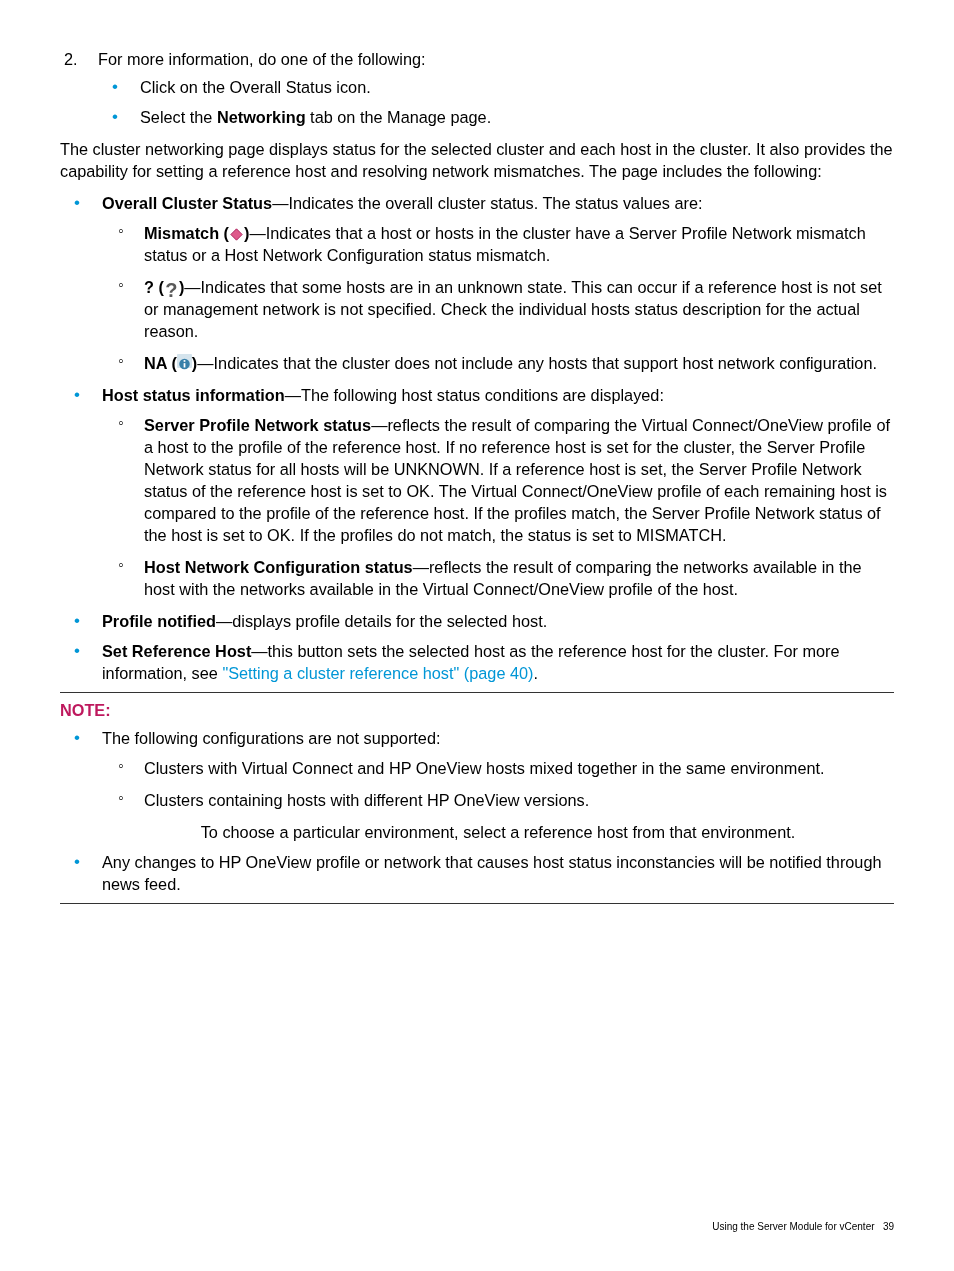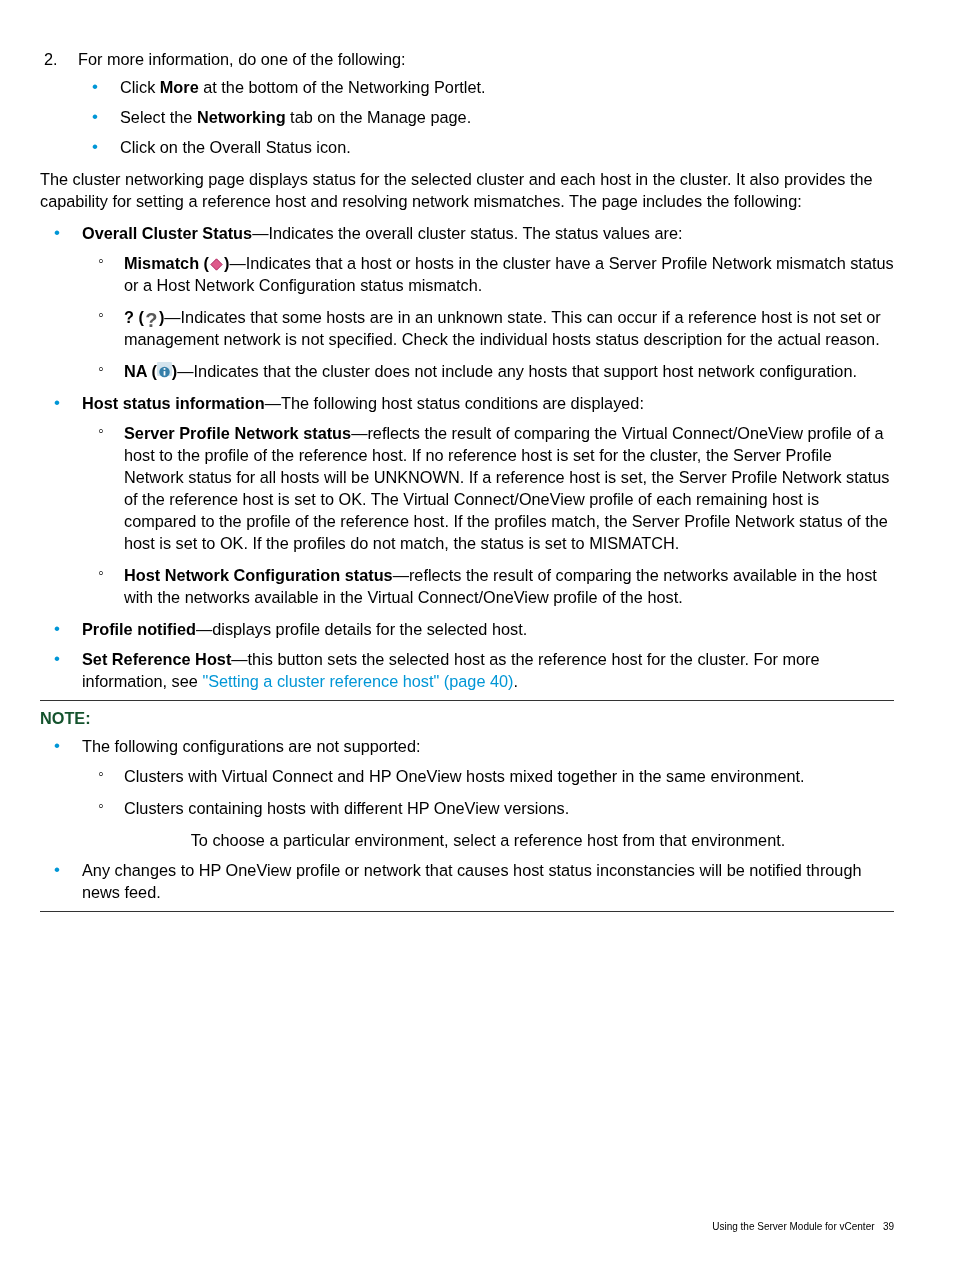--- a/index.html
+++ b/index.html
@@ -10,21 +10,21 @@
     padding: 0;
     font-family: Arial, Helvetica, sans-serif;
     font-size: 16.3px;
     line-height: 1.35;
     color: #000;
     background: #fff;
     position: relative;
     box-sizing: border-box;
   }
   .page {
-    padding: 48px 60px 40px 40px;
+    padding: 48px 60px 40px 60px;
     box-sizing: border-box;
   }
   ol.numbered {
     margin: 0 0 10px 0;
     padding-left: 32px;
     list-style: none;
   }
   ol.numbered > li {
     position: relative;
     padding-left: 6px;
@@ -69,21 +69,21 @@
     font-size: 16px;
   }
   .b { font-weight: bold; }
   .para { margin: 0 0 10px 0; }
   .note-sep {
     border: 0;
     border-top: 1px solid #333;
     margin: 6px 0 6px 0;
   }
   .note-header {
-    color: #14532d;
+    color: #be185d;
     font-weight: bold;
     margin: 6px 0;
   }
   a.link {
     color: #0096d6;
     text-decoration: none;
   }
   .footer {
     position: absolute;
     bottom: 38px;
@@ -100,23 +100,22 @@
 </style>
 </head>
 <body>
 
 <div class="page">
 
   <ol class="numbered">
     <li data-num="2">
       <span>For more information, do one of the following:</span>
       <ul class="dot">
-        <li><span>Click </span><span class="b">More</span><span> at the bottom of the Networking Portlet.</span></li>
+        <li><span>Click on the Overall Status icon.</span></li>
         <li><span>Select the </span><span class="b">Networking</span><span> tab on the Manage page.</span></li>
-        <li><span>Click on the Overall Status icon.</span></li>
       </ul>
     </li>
   </ol>
 
   <div class="para">The cluster networking page displays status for the selected cluster and each host in the cluster. It also provides the capability for setting a reference host and resolving network mismatches. The page includes the following:</div>
 
   <ul class="dot">
 
     <li>
       <span class="b">Overall Cluster Status</span><span>—Indicates the overall cluster status. The status values are:</span>

